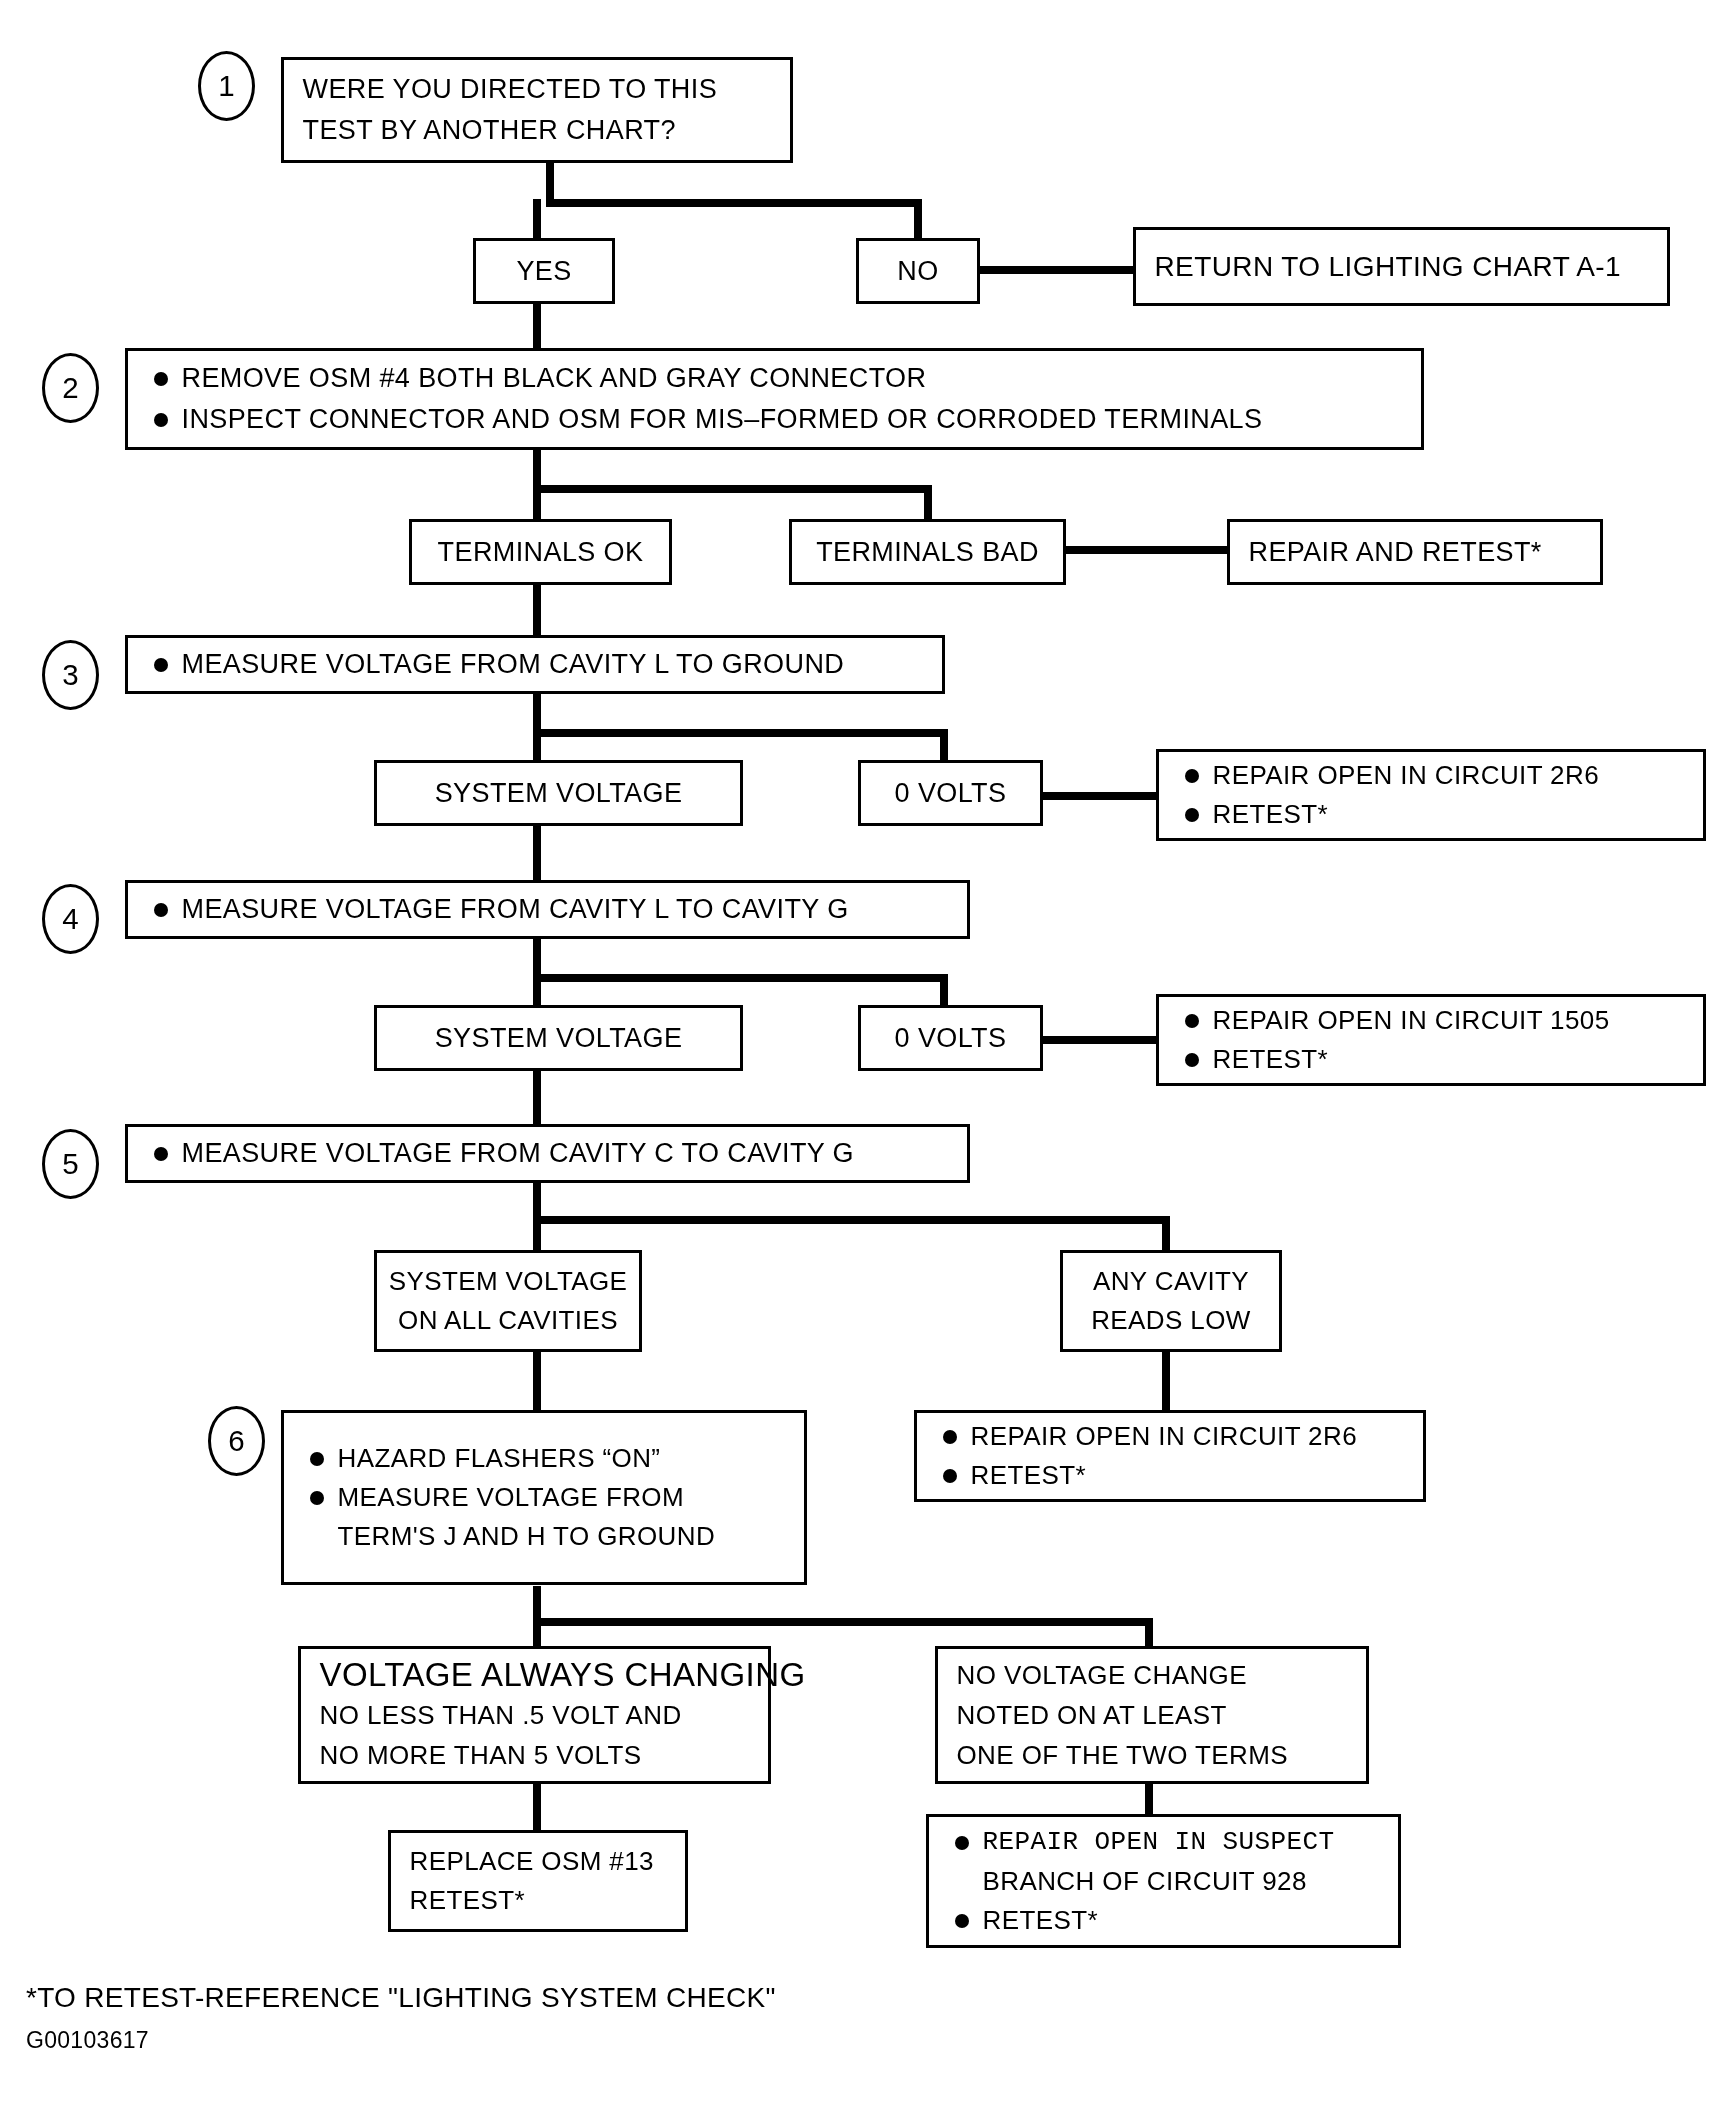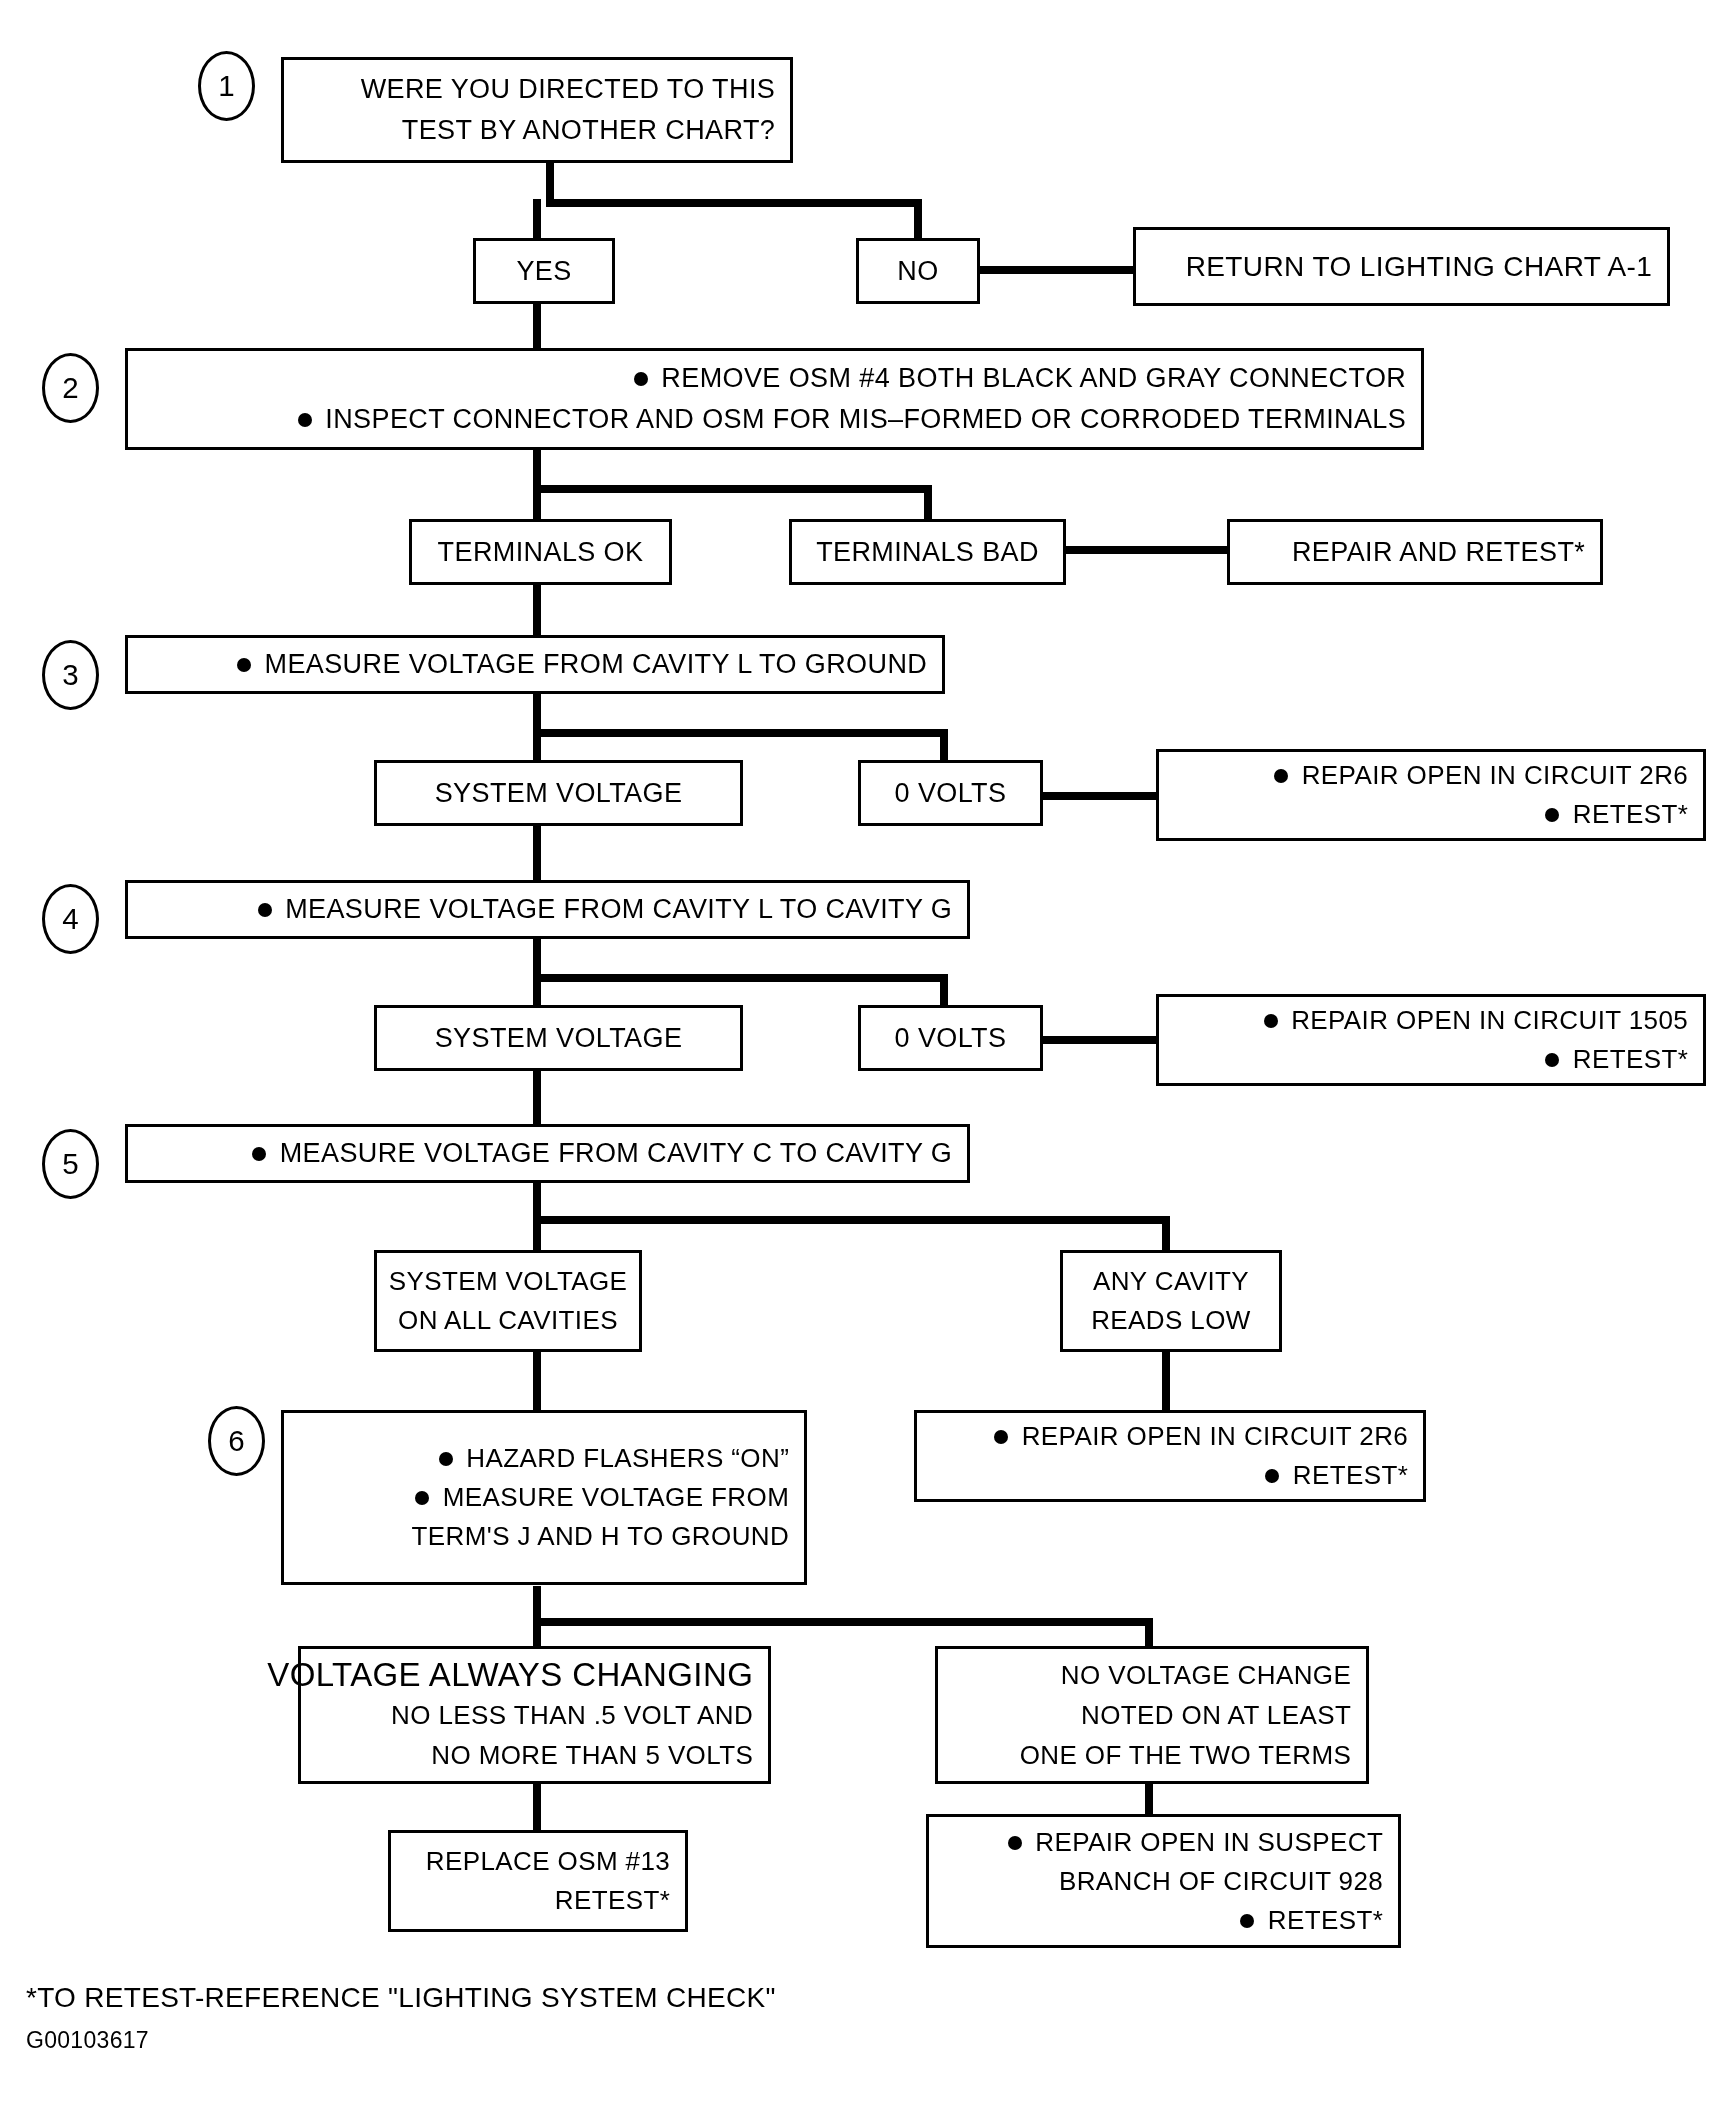--- a/index.html
+++ b/index.html
@@ -14,21 +14,20 @@
   
   .box{
     position:absolute;
     box-sizing:border-box;
     border:3.7px solid #000;
     background:#fff;
     display:flex;
     flex-direction:column;
     justify-content:center;
     z-index:5;
-    align-items:flex-end;
   }
   .box .line{
     display:block;
     white-space:pre;
     font-size:27px;
     line-height:37px;
     letter-spacing:0.4px;
   }
   .box.pad-lr{padding-left:18.5px;padding-right:14.8px;}
   .box.center{align-items:center;text-align:center;}
@@ -228,21 +227,21 @@
   </div>
 
   <div class="ln" id="c-vchg-rep" style="left: 533px; top: 1784px; width: 8.3px; height: 48px;"></div>
   <div class="ln" id="c-novchg-rep" style="left: 1145px; top: 1784px; width: 8.3px; height: 33px;"></div>
 
   <div class="box pad-lr" id="b-osm13" style="left: 388px; top: 1830px; width: 300px; height: 102px;">
     <span class="line" style="font-size: 26px; line-height: 39px;">REPLACE OSM #13</span>
     <span class="line" style="font-size: 26px; line-height: 39px;">RETEST*</span>
   </div>
   <div class="box pad-lr" id="b-rep928" style="left: 926px; top: 1814px; width: 475px; height: 134px;">
-    <span class="line bul" style="font-size: 26px; line-height: 39px;">REPAIR OPEN IN SUSPECT</span>
+    <span class="line bul" style="font-size: 26px; line-height: 39px; font-family: Liberation Mono, monospace;">REPAIR OPEN IN SUSPECT</span>
     <span class="line cont" style="font-size: 26px; line-height: 39px;">BRANCH OF CIRCUIT 928</span>
     <span class="line bul" style="font-size: 26px; line-height: 39px;">RETEST*</span>
   </div>
 
   <div class="foot" id="f-note" style="left: 26px; top: 1982px;">*TO RETEST-REFERENCE "LIGHTING SYSTEM CHECK"</div>
   <div class="code" id="f-code" style="left: 26px; top: 2027px;">G00103617</div>
 
 </div>
 
 

